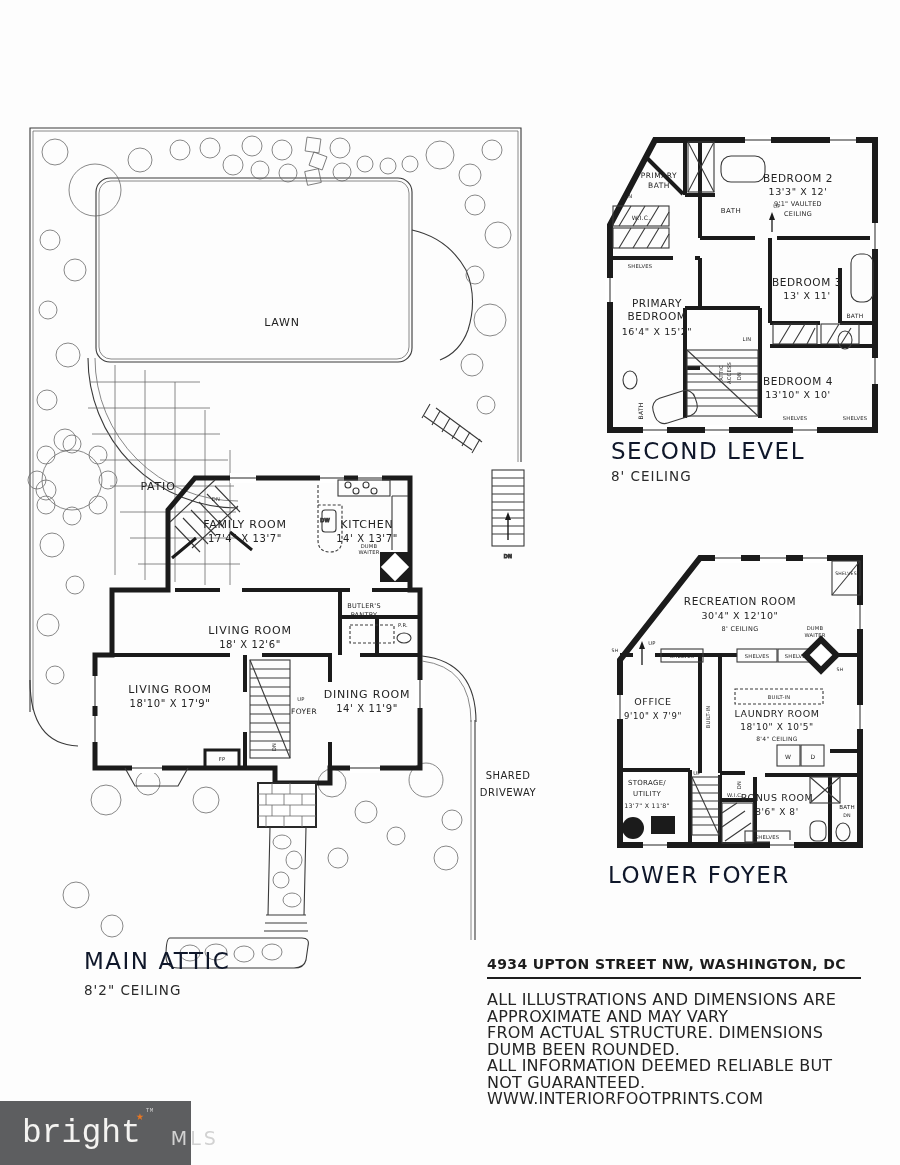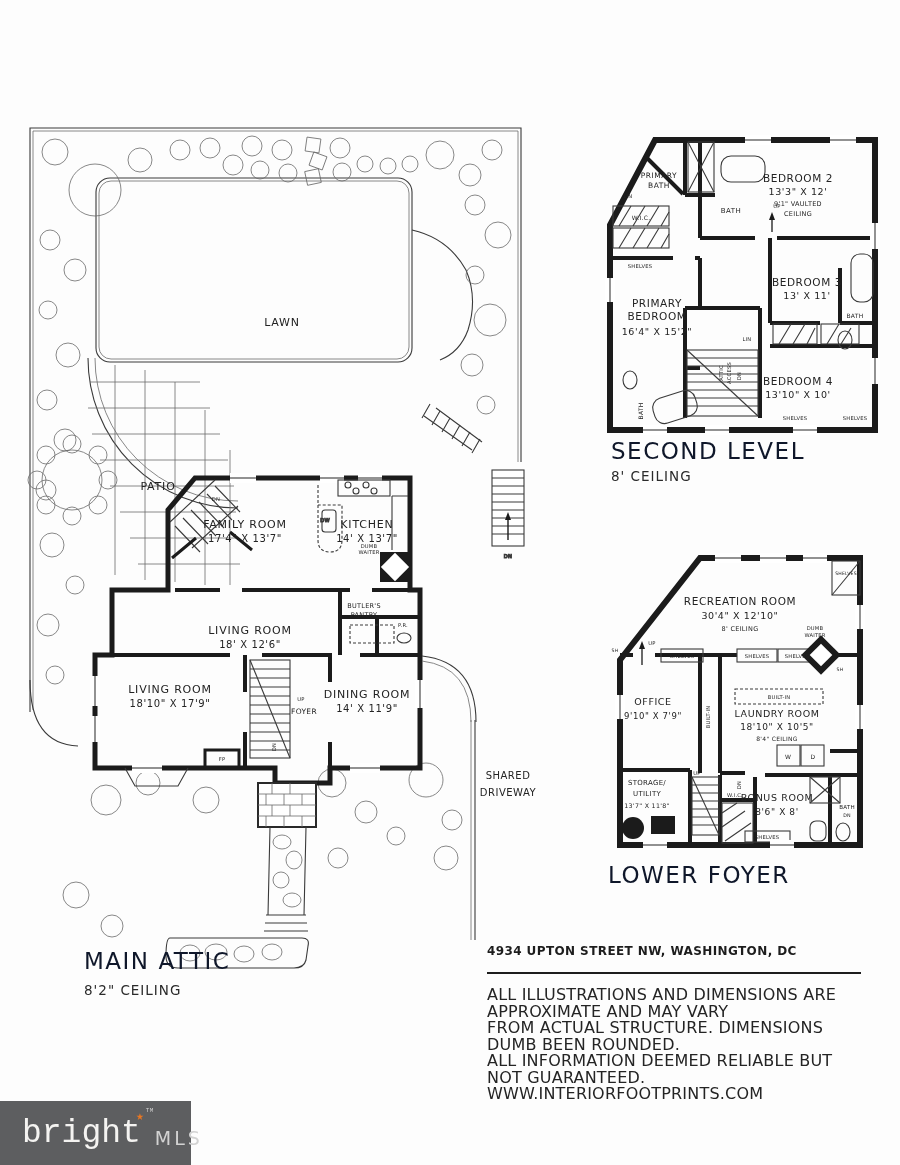--- a/index.html
+++ b/index.html
@@ -16,29 +16,29 @@
   .w6{stroke:#1b1b1b;stroke-width:6;fill:none;}
   .w4{stroke:#1b1b1b;stroke-width:4;fill:none;}
   .w3{stroke:#1b1b1b;stroke-width:3;fill:none;}
   .tl{stroke:#3a3a3a;stroke-width:1.1;fill:none;}
   .tl2{stroke:#6a6a6a;stroke-width:.8;fill:none;}
   .fw{fill:#fff;stroke:none;}
   .blk{fill:#1b1b1b;stroke:none;}
   .cap{position:absolute;font-size:23px;letter-spacing:1.5px;color:#0f172a;}
   .capsub{position:absolute;font-size:13.5px;letter-spacing:1px;color:#2a2a2a;}
   .footer{position:absolute;left:487px;top:944px;width:374px;}
-  .addr{font-size:12px;font-weight:bold;letter-spacing:.4px;border-bottom:2.5px solid #1d1d1d;
-        padding-bottom:14px;}
+  .addr{font-size:14px;font-weight:bold;letter-spacing:.4px;border-bottom:2.5px solid #1d1d1d;
+        padding-bottom:5px;margin-top:12px;}
   .disc{margin-top:13px;font-size:16px;line-height:16.5px;letter-spacing:.2px;color:#242424;}
   .logo{position:absolute;left:0;top:1101px;width:191px;height:64px;background:#5d5e60;
         display:flex;align-items:center;padding-left:22px;box-sizing:border-box;}
   .brand{font-family:Liberation Mono, monospace;font-size:33px;color:#f4f3f1;position:relative;line-height:1;}
   .star{position:absolute;top:-7px;right:-3px;color:#e87722;font-size:13px;}
   .tm{position:absolute;top:-9px;right:-13px;color:#cfcfcf;font-size:6px;letter-spacing:.5px;}
-  .mls{font-size:19px;color:#d2d2d2;letter-spacing:3px;margin-left:14px;margin-top:10px;}
+  .mls{font-size:19px;color:#d2d2d2;letter-spacing:3px;margin-left:30px;margin-top:10px;}
 </style>
 </head>
 <body>
 
 <div class="sheet">
 
 <svg style="left:20px;top:120px" width="530" height="850" viewBox="0 0 530 850">
 
   <g>
     <path class="tl" d="M10,592 L10,8 L501,8 L501,342"></path>

